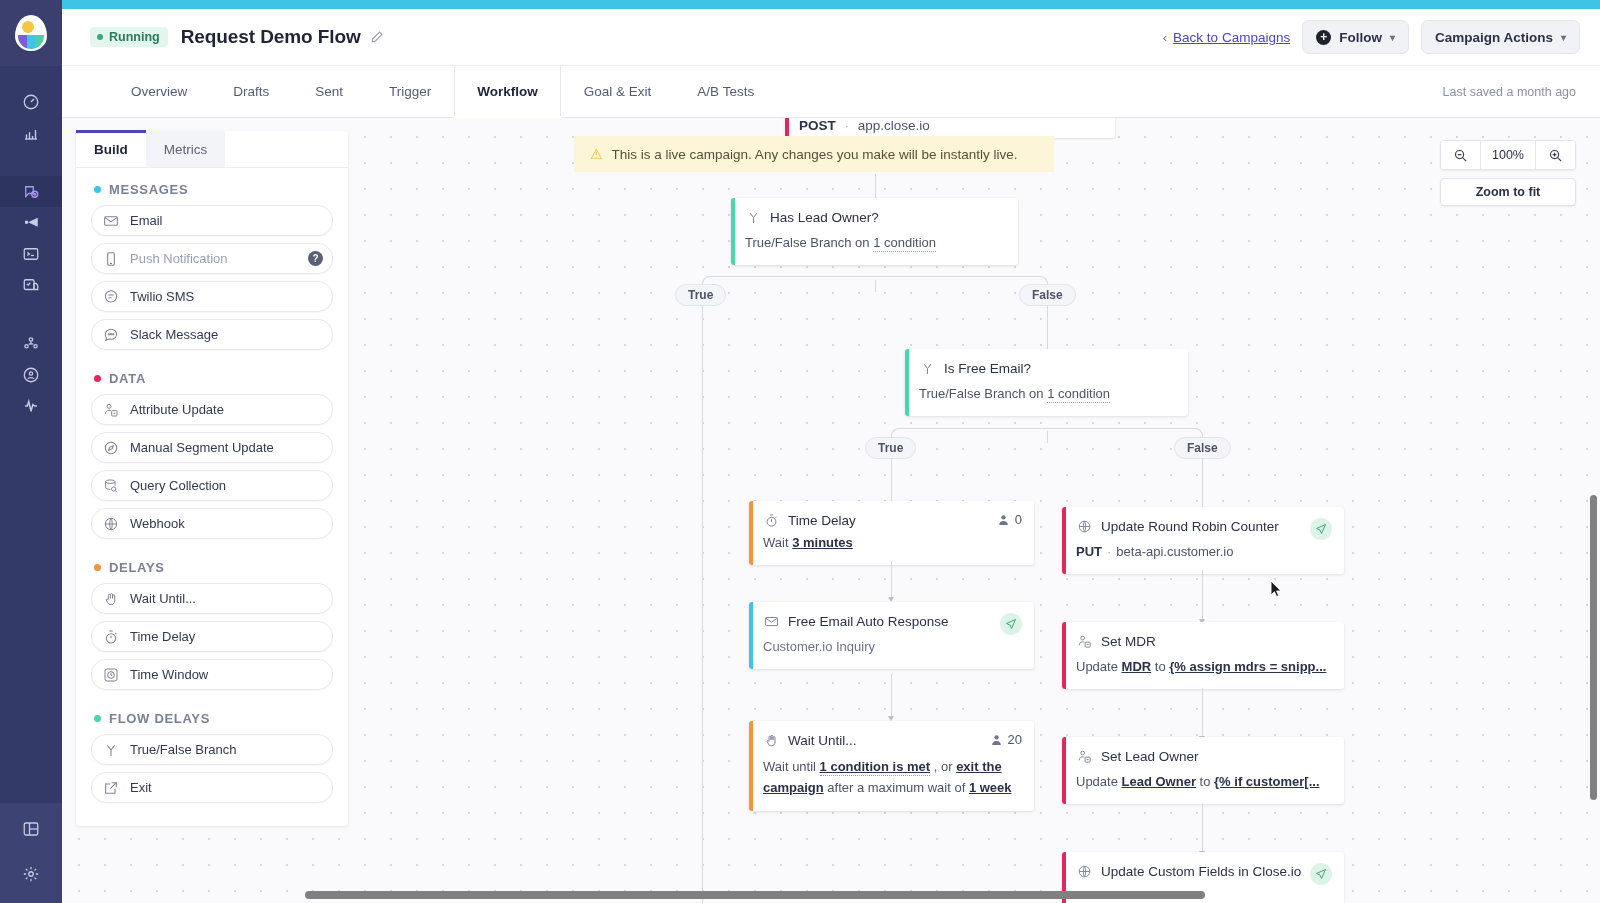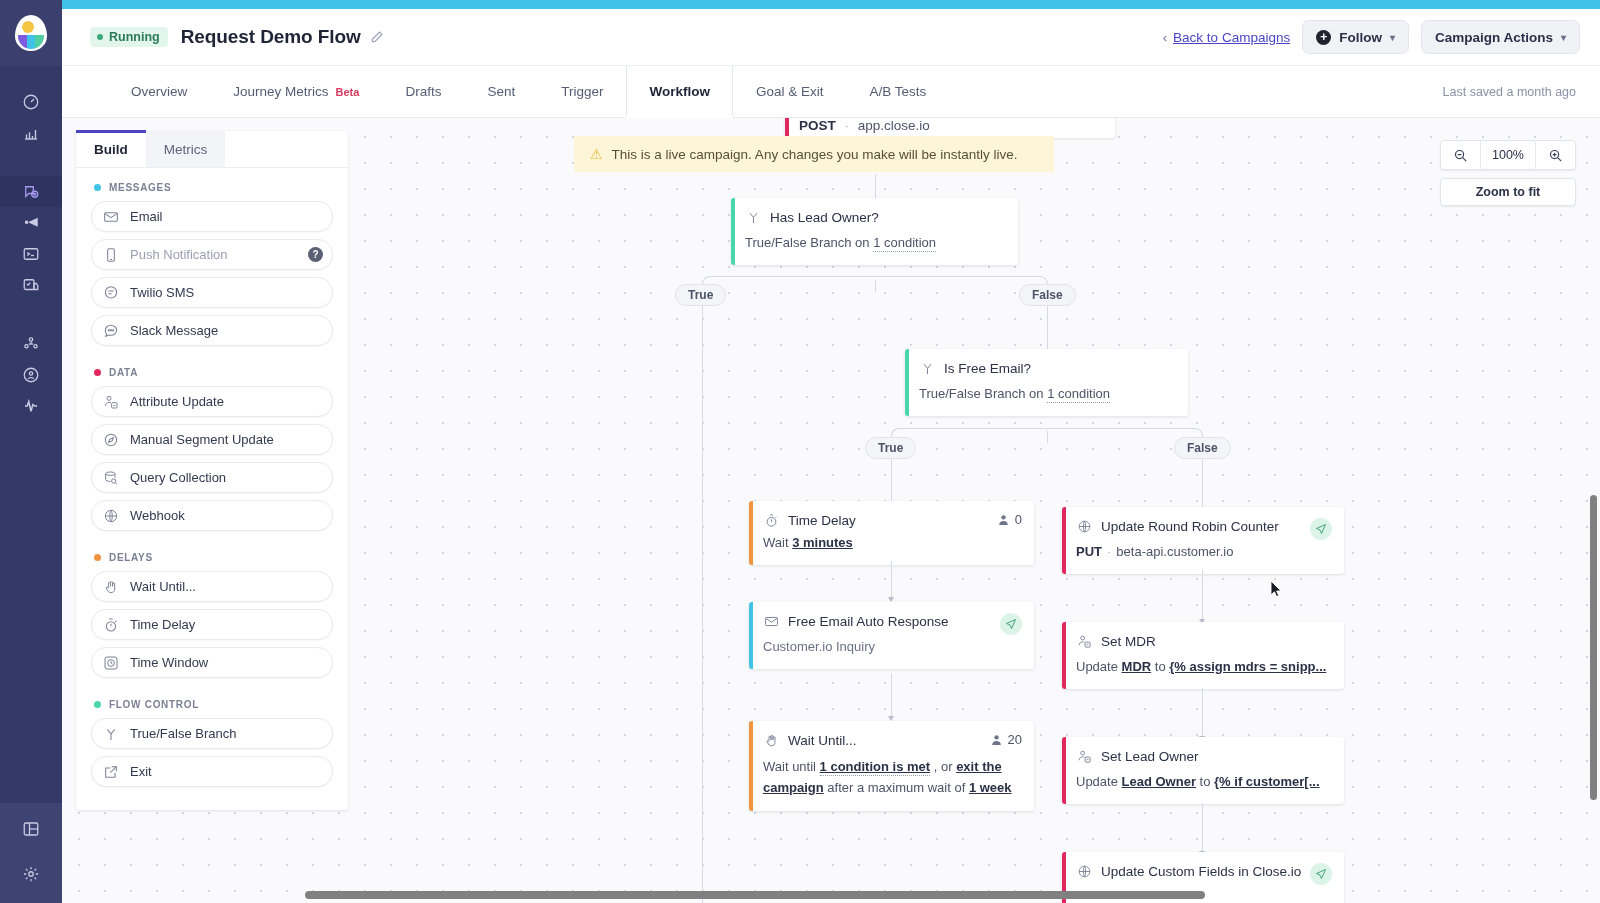--- a/index.html
+++ b/index.html
@@ -131,21 +131,21 @@
   .ptab {
     padding: 0 18px; display: flex; align-items: center; font-size: 13.5px;
     color: #5d6379; cursor: pointer; position: relative; text-align: center;
   }
   .ptab.sel { color: #1f2437; font-weight: 700; }
   .ptab.sel::before {
     content: ""; position: absolute; left: 0; right: 0; top: -1px; height: 3px; background: #4b45c6;
   }
   .ptab.alt { background: #f3f4f8; }
   .grp-head {
-    display: flex; align-items: center; gap: 8px; font-size: 10px; font-weight: 700;
+    display: flex; align-items: center; gap: 8px; font-size: 13px; font-weight: 700;
     letter-spacing: .7px; color: #7b melhor; color: #7b8095; padding: 14px 16px 8px 18px;
   }
   .grp-dot { width: 7px; height: 7px; border-radius: 50%; }
   .item {
     display: flex; align-items: center; gap: 11px; margin: 0 15px 7px 15px;
     height: 31px; border: 1px solid #e7e9f0; border-radius: 15px; background: #fff;
     padding-left: 10px; font-size: 13px; color: #333a50; cursor: grab;
     box-shadow: 0 1px 1px rgba(30,35,60,.03);
   }
   .item .ico { width: 17px; height: 17px; color: #7e8498; display: flex; align-items: center; justify-content: center; flex: 0 0 17px; }
@@ -375,24 +375,20 @@
         <span class="caret">▾</span>
       </div>
     </div>
   </div>
 
   <div class="tabbar" id="tabbar">
       <div class="tab">
         <span>Overview</span>
       </div>
       <div class="tab">
-        <span>Journey Metrics</span>
-        <span class="tab-beta">Beta</span>
-      </div>
-      <div class="tab">
         <span>Drafts</span>
       </div>
       <div class="tab">
         <span>Sent</span>
       </div>
       <div class="tab">
         <span>Trigger</span>
       </div>
       <div class="tab sel">
         <span>Workflow</span>
@@ -534,21 +530,21 @@
               <svg viewBox="0 0 24 24" fill="none" stroke="currentColor" stroke-width="1.5">
                 <rect x="3" y="3" width="18" height="18" rx="3"></rect>
                 <circle cx="12" cy="12" r="5"></circle>
                 <path d="M12 9.2V12l2 1.4"></path>
               </svg>
             </span>
             <span>Time Window</span>
           </div>
           <div class="grp-head">
             <span class="grp-dot" style="background: rgb(74, 214, 172);"></span>
-            <span>FLOW CONTROL</span>
+            <span>FLOW DELAYS</span>
           </div>
           <div class="item">
             <span class="ico">
               <svg viewBox="0 0 24 24" fill="none" stroke="currentColor" stroke-width="1.6">
                 <path d="M12 21V12"></path>
                 <path d="M12 12L6.5 5"></path>
                 <path d="M12 12l5.5-7"></path>
               </svg>
             </span>
             <span>True/False Branch</span>

